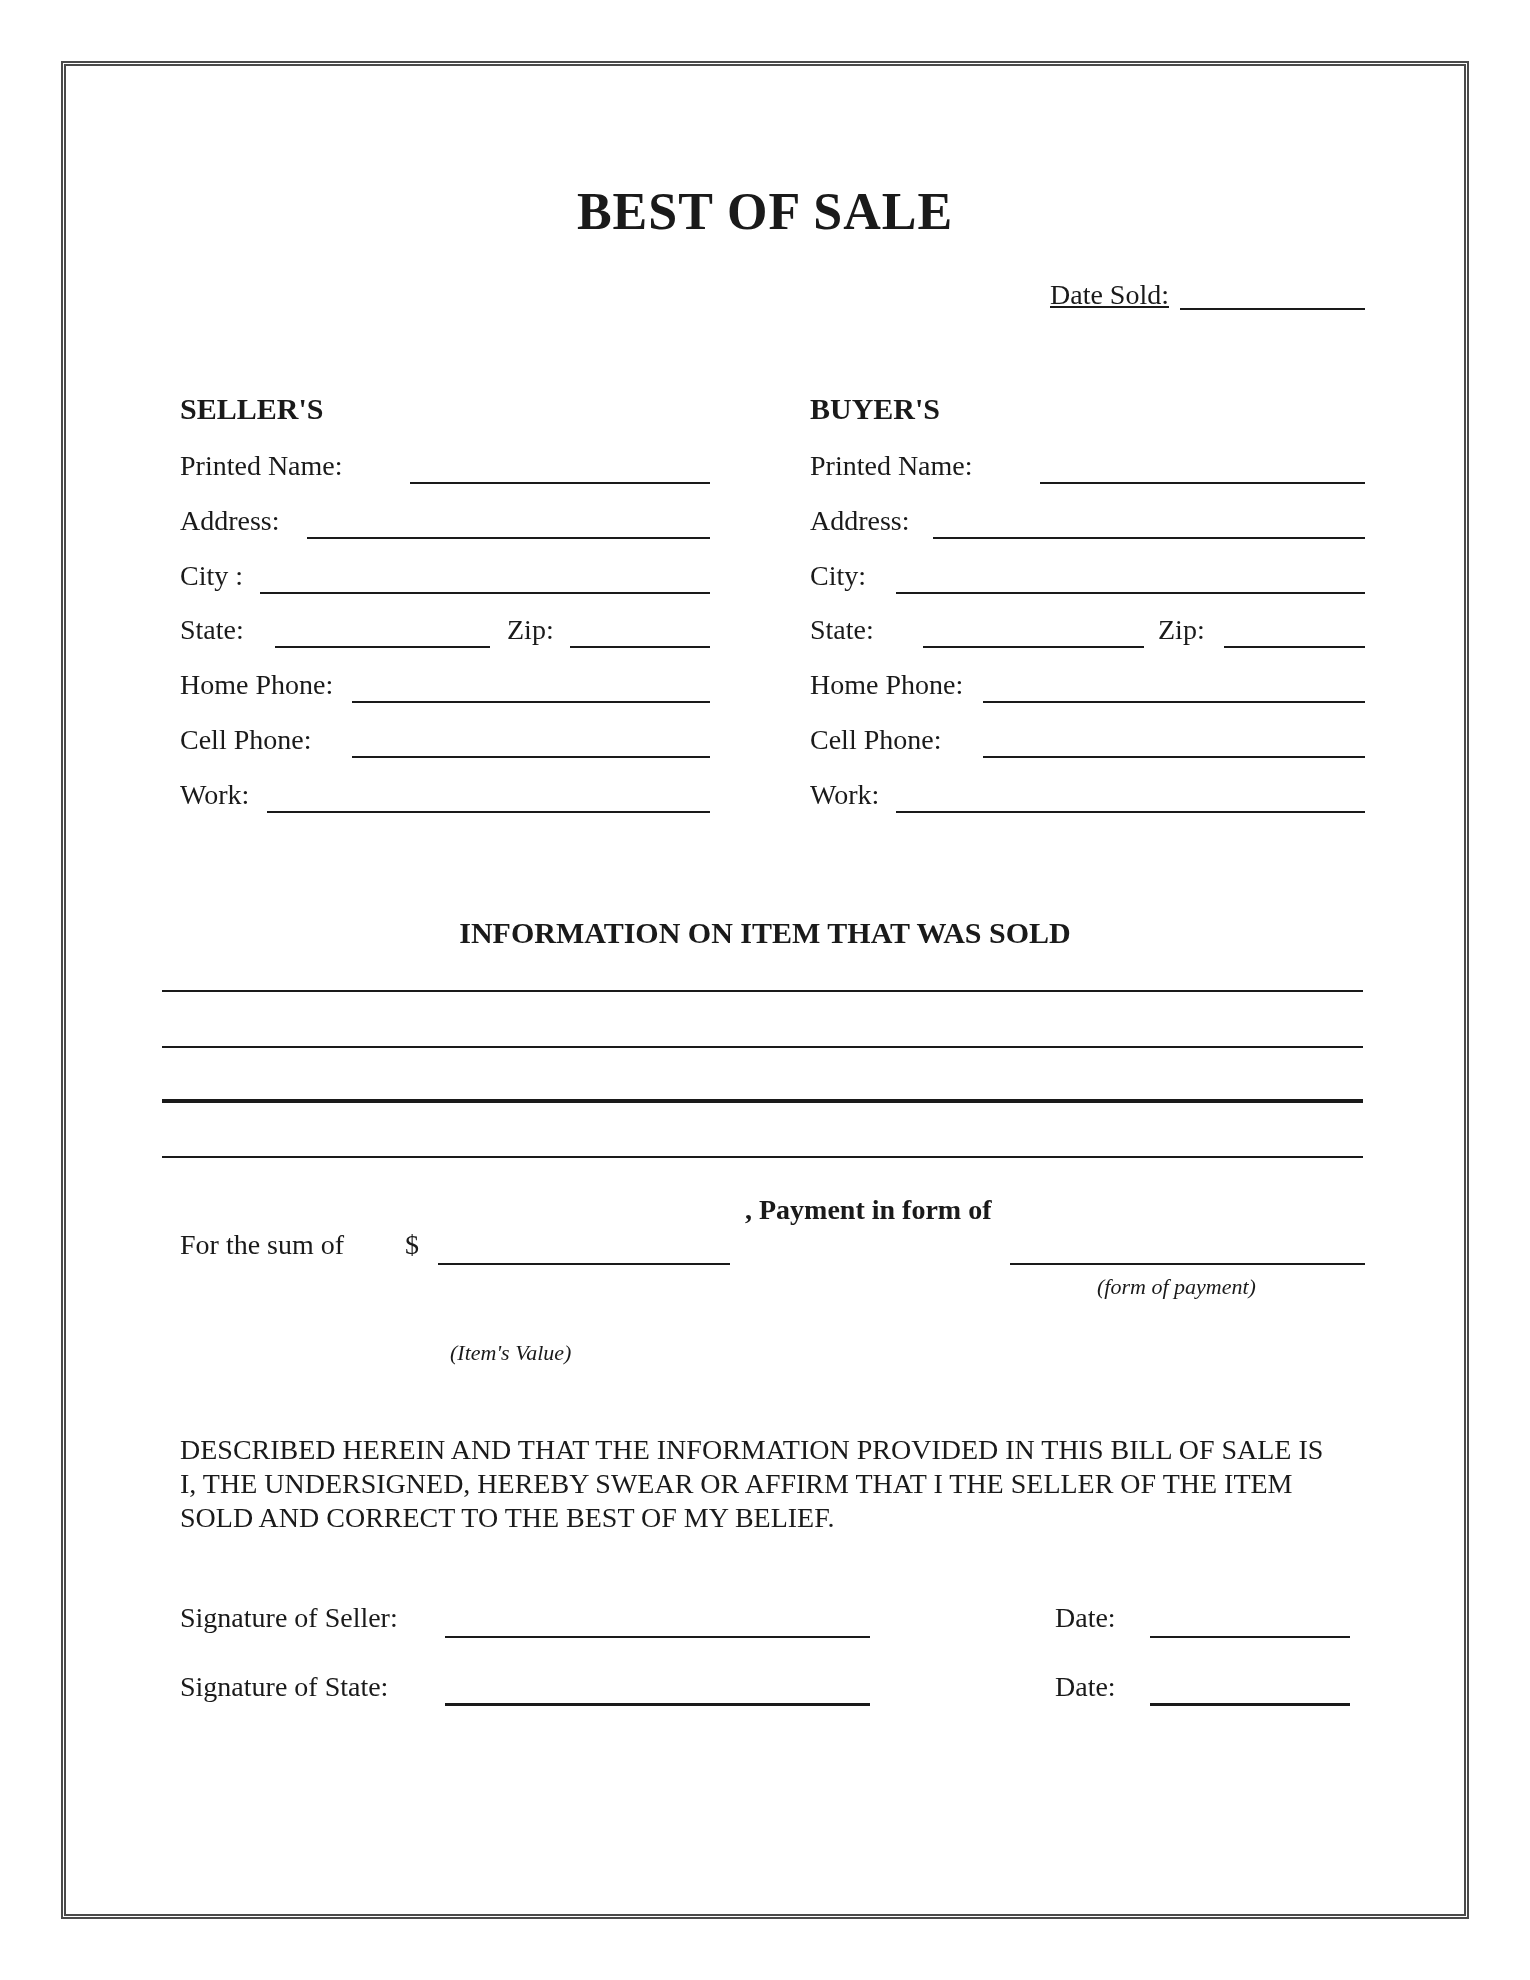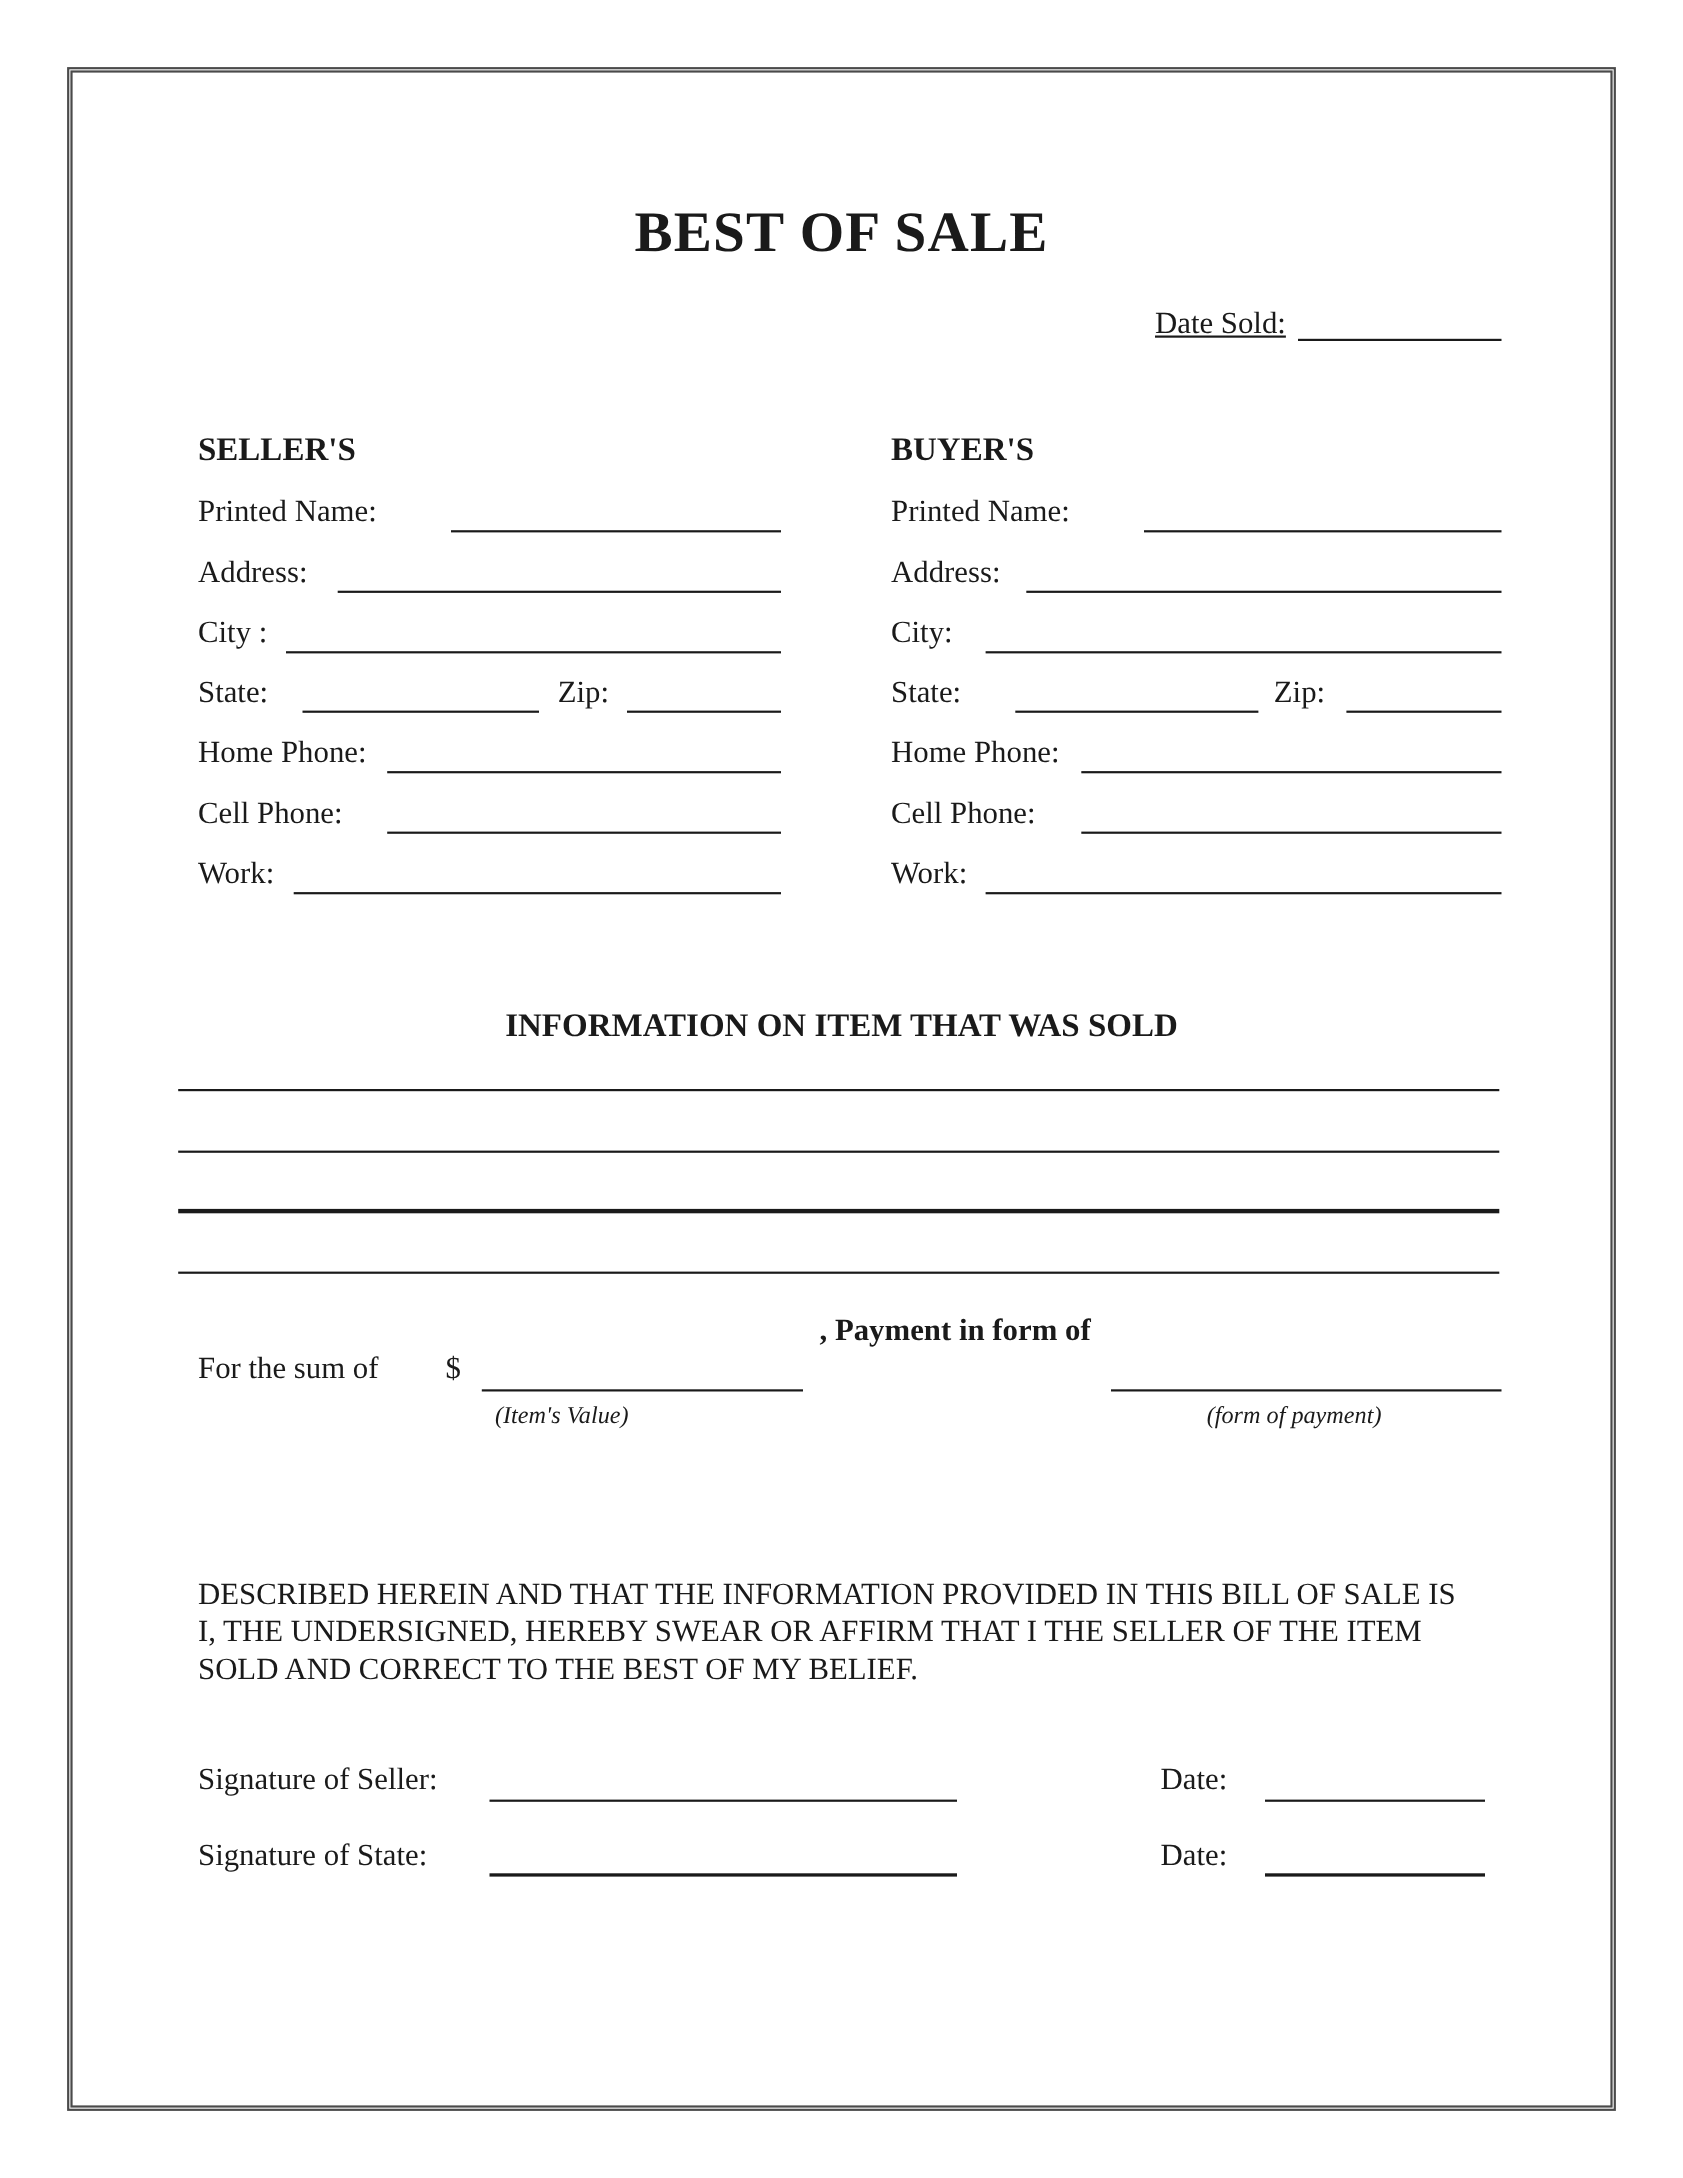--- a/index.html
+++ b/index.html
@@ -93,21 +93,21 @@
 <div class="abs info-head">INFORMATION ON ITEM THAT WAS SOLD</div>
 
 <div class="abs fill" style="left:162px;top:990px;width:1201px;"></div>
 <div class="abs fill" style="left:162px;top:1046px;width:1201px;"></div>
 <div class="abs fill thick" style="left:162px;top:1099px;width:1201px;"></div>
 <div class="abs fill" style="left:162px;top:1156px;width:1201px;"></div>
 
 <div class="abs lbl" style="left:180px;top:1229px;">For the sum of</div>
 <div class="abs lbl" style="left:405px;top:1229px;">$</div>
 <div class="abs fill" style="left:438px;top:1263px;width:292px;"></div>
-<div class="abs caption" style="left:450px;top:1274px;">(Item's Value)</div>
+<div class="abs caption" style="left:450px;top:1340px;">(Item's Value)</div>
 <div class="abs lbl" style="left:745px;top:1194px;font-weight:bold;">, Payment in form of</div>
 <div class="abs fill" style="left:1010px;top:1263px;width:355px;"></div>
 <div class="abs caption" style="left:1097px;top:1274px;">(form of payment)</div>
 
 <div class="abs para" style="left:180px;top:1433px;width:1220px;">
   <div>DESCRIBED HEREIN AND THAT THE INFORMATION PROVIDED IN THIS BILL OF SALE IS</div>
   <div>I, THE UNDERSIGNED, HEREBY SWEAR OR AFFIRM THAT I THE SELLER OF THE ITEM</div>
   <div>SOLD AND CORRECT TO THE BEST OF MY BELIEF.</div>
 </div>
 

